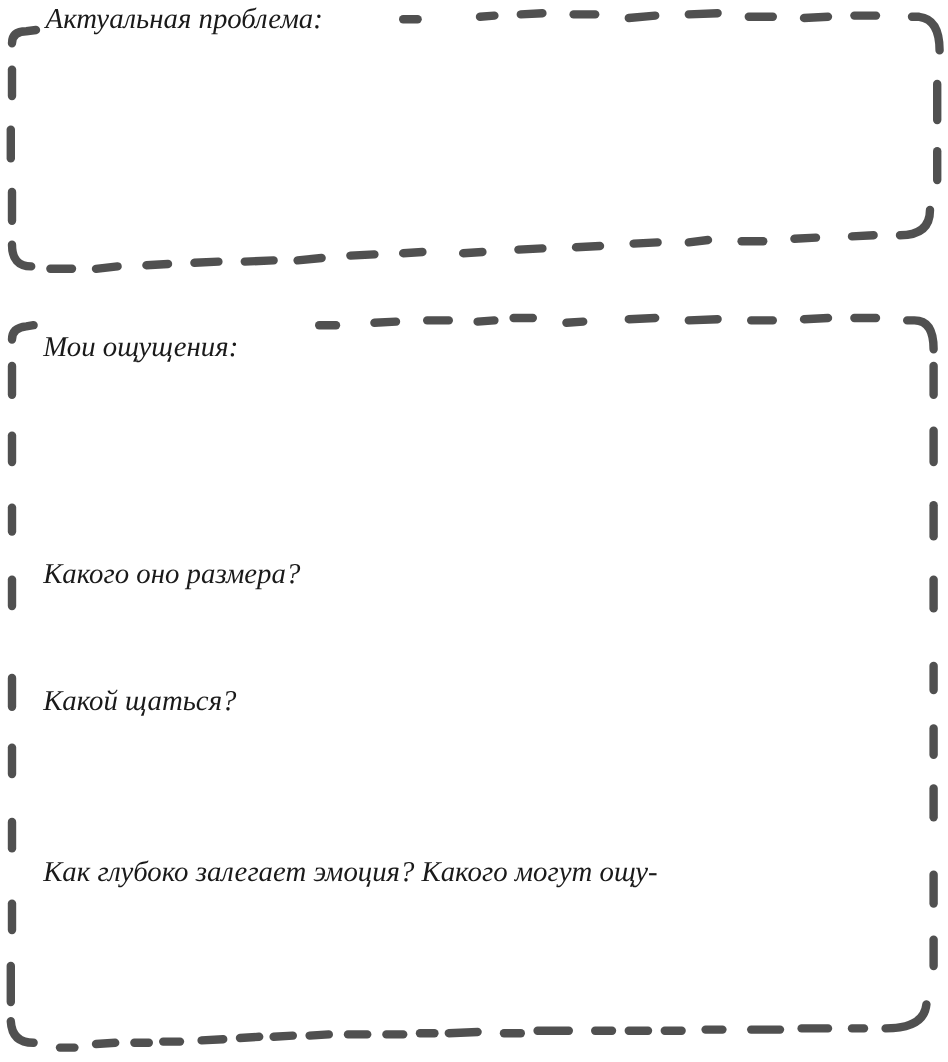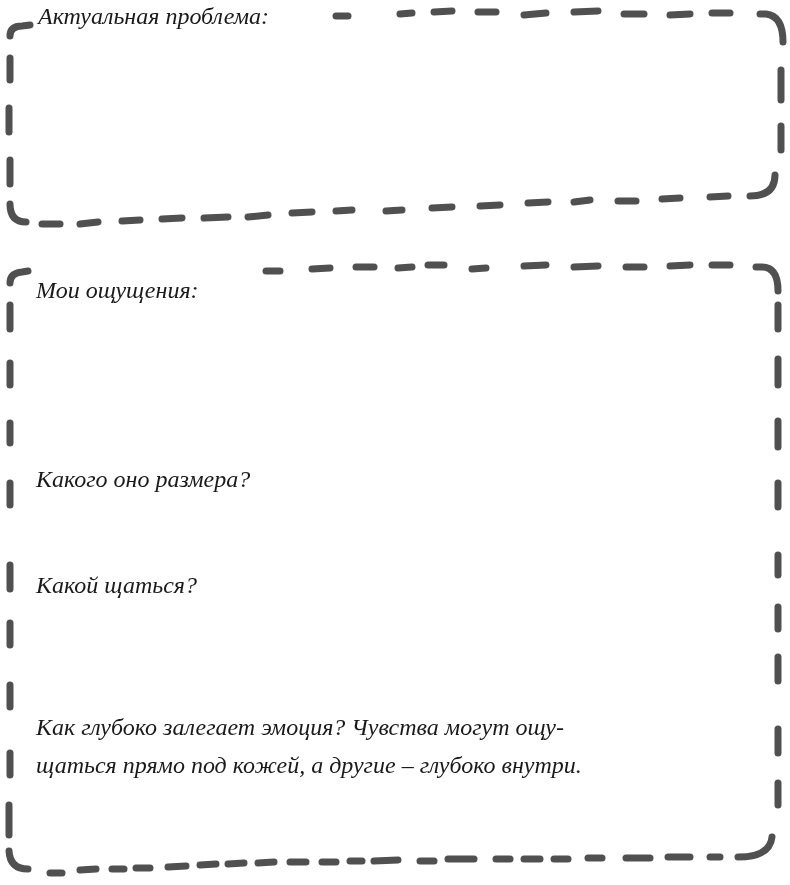--- a/index.html
+++ b/index.html
@@ -113,15 +113,14 @@
         <path d="M524 21 L546 20"></path>
         <path d="M574 22 L598 21"></path>
         <path d="M626 22 L644 22"></path>
         <path d="M670 21 L690 20"></path>
         <path d="M712 20 L730 20"></path>
     </g>
   </svg>
   <div class="title" style="left:32px;top:6px;margin-top:25px;">Мои ощущения:</div>
   <div class="q" style="left:36px;top:178px;margin-top:38px;">Какого оно размера?</div>
   <div class="q" style="left:36px;top:322px;">Какой щаться?</div>
-  <div class="q just" style="left:36px;top:464px;">Как глубоко залегает эмоция? Чувства могут ощу-</div>
-  <div class="q" style="left:36px;top:502px;">щаться прямо под кожей, а другие – глубоко внутри.</div>
+  <div class="q just" style="left:36px;top:464px;">Как глубоко залегает эмоция? Какого могут ощу-</div>
 </div>
 
 </body></html>

